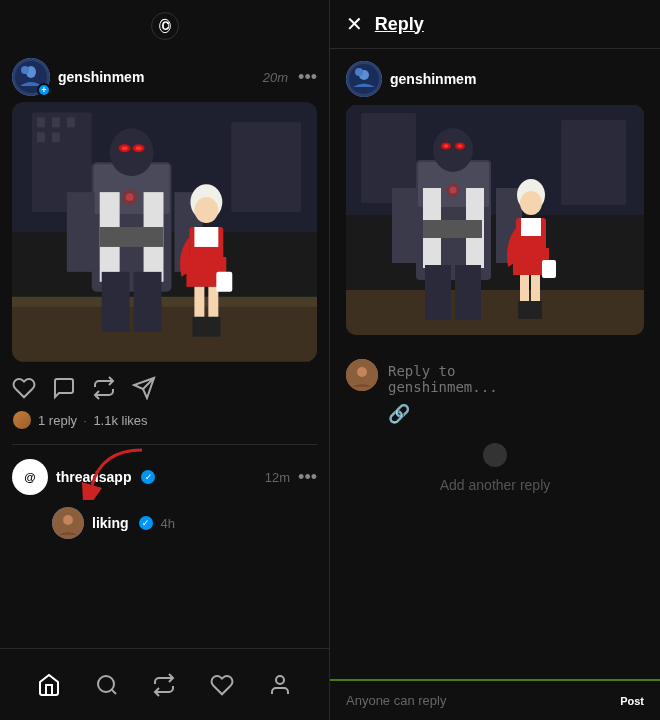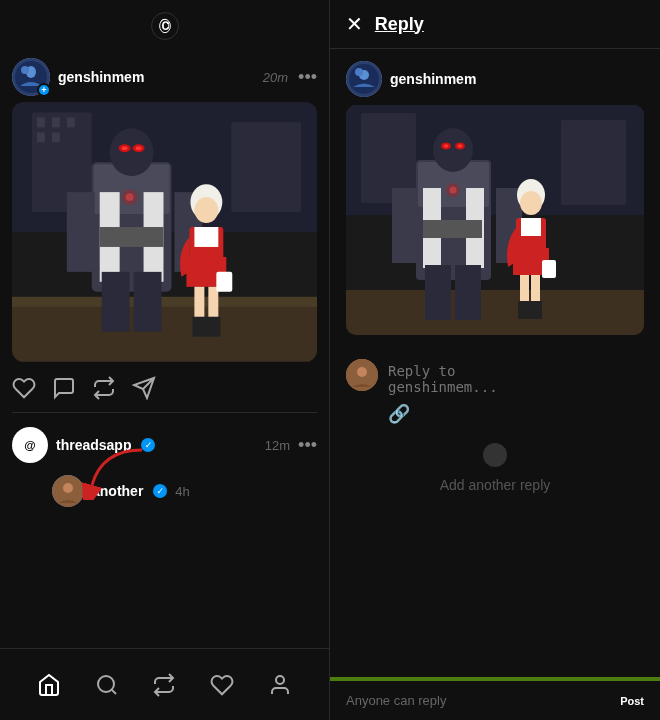--- a/index.html
+++ b/index.html
@@ -411,21 +411,21 @@
     .add-reply-text {
       font-size: 14px;
       color: #555;
     }
 
     .reply-footer {
       display: flex;
       align-items: center;
       justify-content: space-between;
       padding: 12px 16px;
-      border-top: 4px solid #4d7c0f;
+      border-top: 2px solid #4d7c0f;
     }
 
     .anyone-can-reply {
       font-size: 13px;
       color: #666;
     }
 
     .post-btn {
       background: none;
       border: none;
@@ -564,20 +564,26 @@
         </svg>
       </button>
       <button class="action-btn">
         <svg width="24" height="24" viewBox="0 0 24 24" fill="none" stroke="#aaa" stroke-width="2">
           <line x1="22" y1="2" x2="11" y2="13"></line>
           <polygon points="22 2 15 22 11 13 2 9 22 2"></polygon>
         </svg>
       </button>
     </div>
 
+    <div class="stats-row">
+      <div class="avatar-tiny"></div>
+      <span class="stats-text reply-count">1 reply</span>
+      <span class="stats-text">·</span>
+      <span class="stats-text likes-count">1.1k likes</span>
+    </div>
 
     <div class="divider"></div>
 
     <div class="comment-item">
       <div class="comment-header">
         <div class="comment-header-left">
           <div class="threads-avatar">
             <svg width="28" height="28" viewBox="0 0 48 48">
               <circle cx="24" cy="24" r="22" fill="#fff"></circle>
               <text x="24" y="31" text-anchor="middle" font-size="20" font-weight="bold" fill="#000">@</text>
@@ -594,21 +600,21 @@
 
       <div class="sub-comment">
         <div class="sub-comment-header">
           <div class="avatar-small">
             <svg width="32" height="32" viewBox="0 0 32 32">
               <circle cx="16" cy="16" r="16" fill="#8b5e3c"></circle>
               <ellipse cx="16" cy="13" rx="5" ry="5" fill="#c4845c"></ellipse>
               <path d="M6 28 Q16 22 26 28" fill="#7a4e2d"></path>
             </svg>
           </div>
-          <span class="sub-username">another</span>
+          <span class="sub-username">liking</span>
           <span class="verified-badge">✓</span>
           <span class="sub-time">4h</span>
         </div>
       </div>
     </div>
   </div>
 
   <div class="red-arrow">
     <svg width="80" height="60" viewBox="0 0 80 60">
       <defs>

